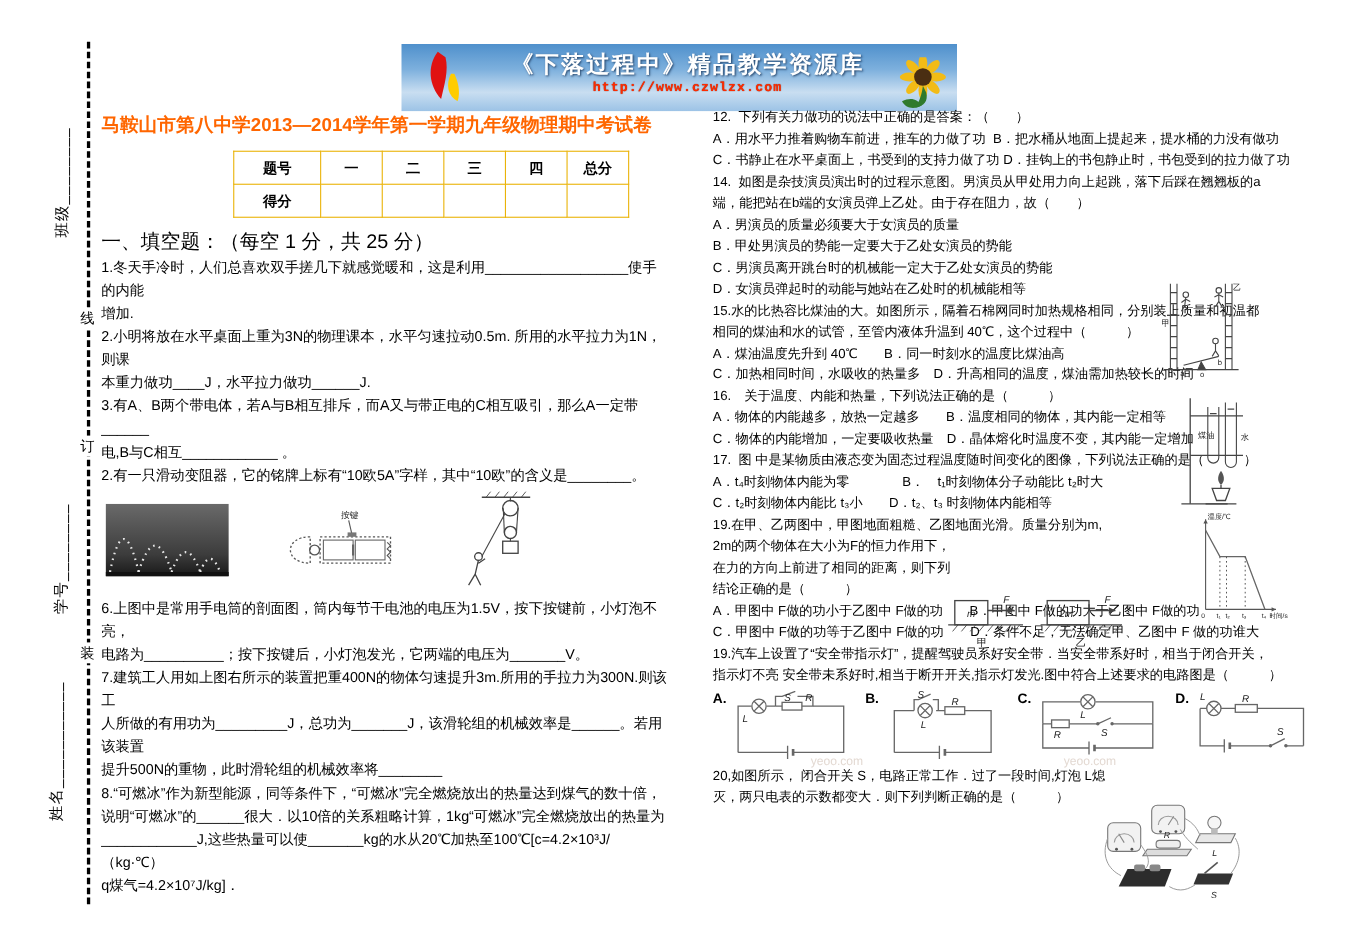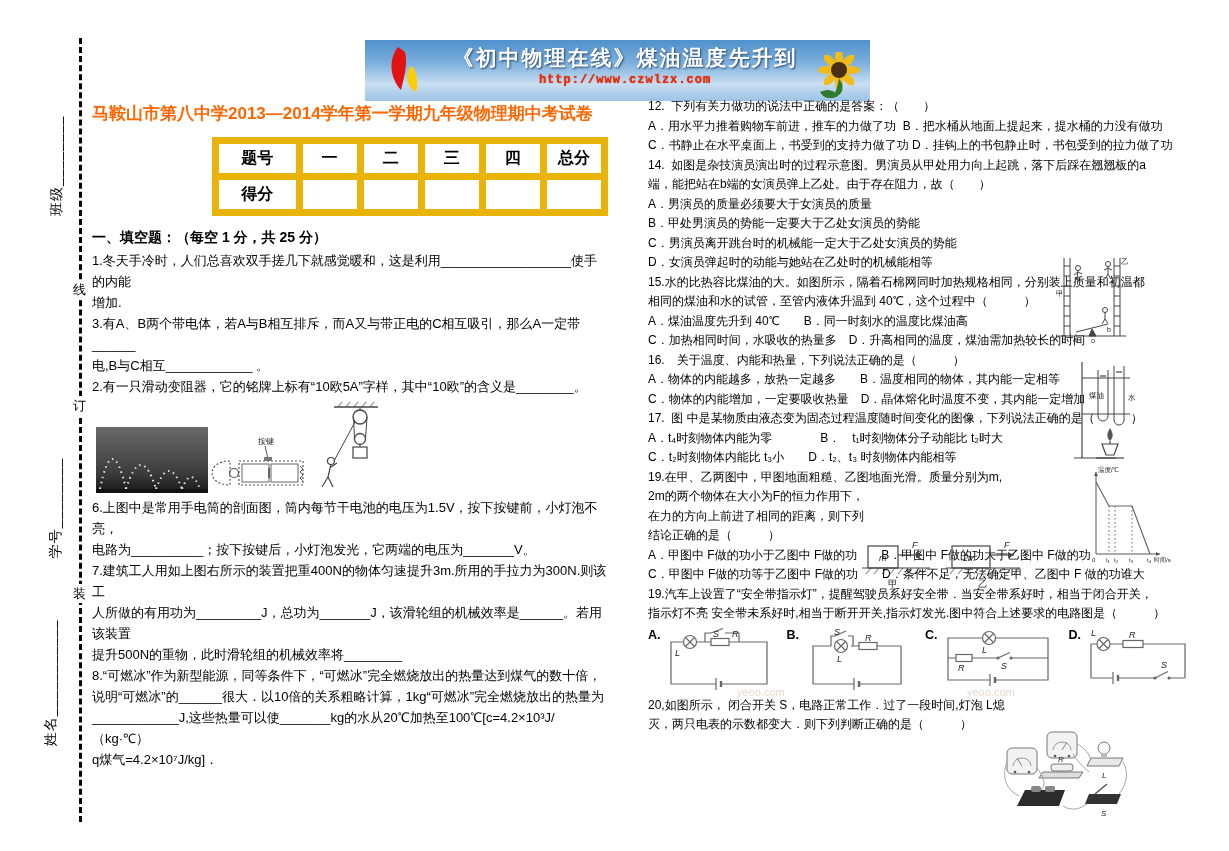--- a/index.html
+++ b/index.html
@@ -21,46 +21,46 @@
   .seal-line{position:absolute;left:79px;top:38px;height:784px;width:0;border-left:3px dashed #000;}
   .seal-char{position:absolute;left:72px;background:#fff;font-size:13px;line-height:15px;padding:2px 1px;}
   .vlabel{position:absolute;height:20px;font-size:14px;letter-spacing:1px;white-space:nowrap;
           transform:rotate(-90deg);text-align:center;}
   
   .leftcol{position:absolute;left:92px;top:102px;width:516px;}
   .rightcol{position:absolute;left:648px;top:97px;width:526px;}
   .paper-title{font-size:17px;font-weight:bold;color:#ff6600;white-space:nowrap;margin:0 0 12px 0;}
   .q{white-space:pre-wrap;font-size:13px;line-height:21px;}
   .rightcol .q{font-size:12px;line-height:19.5px;}
-  .sec-head{font-size:14px;font-weight:bold;line-height:22px;margin:2px 0;}
+  .sec-head{font-size:18px;font-weight:normal;line-height:22px;margin:2px 0;}
   table{border-collapse:collapse;}
-  td{border:7px solid #eab308;font-size:16px;}
+  td{border:1px solid #eab308;font-size:13px;}
   .score-table{margin:2px 0 10px 120px;}
   .score-table td{width:53px;height:27px;text-align:center;font-weight:bold;}
   .score-table td.first{width:76px;}
   
-  .figrow{display:flex;align-items:flex-end;height:94px;margin:2px 0 4px 4px;}
+  .figrow{display:flex;align-items:center;gap:52px;height:94px;margin:2px 0 4px 4px;}
   .figabs{position:absolute;}
   svg text{fill:#222;}
   .circuits{display:flex;gap:14px;margin:4px 0 6px;position:relative;}
   .ckt{display:flex;align-items:flex-start;gap:2px;}
   .ckt-letter{font-size:12.5px;font-weight:bold;}
   .watermark{position:absolute;color:#e3d9d2;font-size:11px;pointer-events:none;margin-left:19px;}
 </style>
 </head>
 <body>
 
 <div class="page">
 
   <div class="banner">
     <svg class="banner-logo" width="46" height="52" viewBox="0 0 46 52">
       <path d="M15,3 C5,16 7,34 18,46 C21,33 25,20 22,8 Z" fill="#e01212"></path>
       <path d="M27,23 C22,33 24,43 33,48 C36,39 33,29 30,23 Z" fill="#ffcc00"></path>
     </svg>
-    <div class="banner-title">《初中物理在线》煤油温度先升到</div>
+    <div class="banner-title">《下落过程中》精品教学资源库</div>
     <div class="banner-url">http://www.czwlzx.com</div>
     <svg class="banner-flower" width="50" height="48" viewBox="0 0 50 48">
       <g fill="#f2bb16">
         <ellipse cx="25" cy="6" rx="4" ry="9"></ellipse>
         <ellipse cx="25" cy="30" rx="4" ry="9"></ellipse>
         <ellipse cx="13" cy="18" rx="9" ry="4"></ellipse>
         <ellipse cx="37" cy="18" rx="9" ry="4"></ellipse>
         <ellipse cx="16" cy="9" rx="4" ry="8" transform="rotate(-45 16 9)"></ellipse>
         <ellipse cx="34" cy="9" rx="4" ry="8" transform="rotate(45 34 9)"></ellipse>
         <ellipse cx="16" cy="27" rx="4" ry="8" transform="rotate(45 16 27)"></ellipse>
@@ -101,20 +101,22 @@
         <td></td>
         <td></td>
         <td></td>
       </tr>
     </tbody>
       </table>
 
     <div class="sec-head">一、填空题：（每空 1 分，共 25 分）</div>
     <div class="q">1.冬天手冷时，人们总喜欢双手搓几下就感觉暖和，这是利用__________________使手的内能
 增加.</div>
+    <div class="q">2.小明将放在水平桌面上重为3N的物理课本，水平匀速拉动0.5m. 所用的水平拉力为1N，则课
+本重力做功____J，水平拉力做功______J.</div>
     <div class="q">3.有A、B两个带电体，若A与B相互排斥，而A又与带正电的C相互吸引，那么A一定带______
 电,B与C相互____________ 。</div>
     <div class="q">2.有一只滑动变阻器，它的铭牌上标有“10欧5A”字样，其中“10欧”的含义是________。</div>
 
     <div class="figrow">
       <svg width="112" height="66" viewBox="0 0 112 66">
         <defs>
           <linearGradient id="ballbg" x1="0" y1="0" x2="0" y2="1">
             <stop offset="0" stop-color="#6a6a6a"></stop>
               <stop offset="0.7" stop-color="#3c3c3c"></stop>

